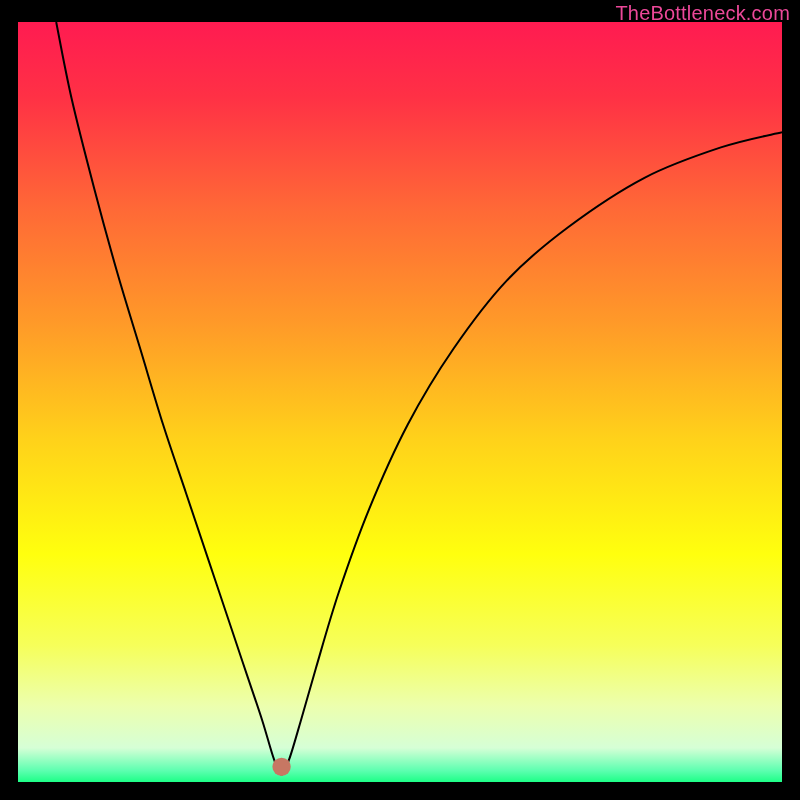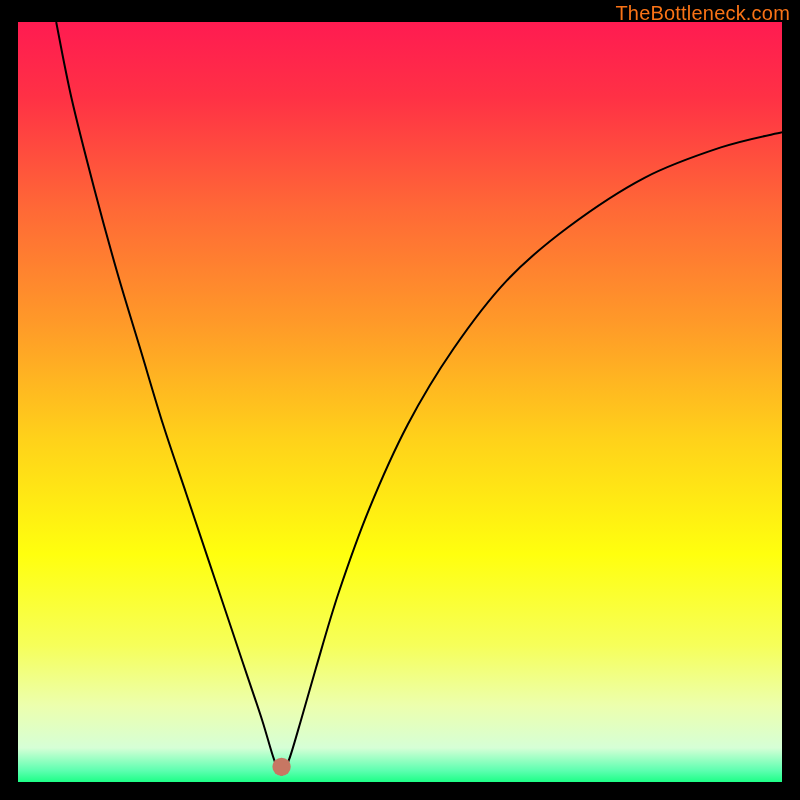--- a/index.html
+++ b/index.html
@@ -17,21 +17,21 @@
     width: 800px;
     height: 800px;
     background: #000;
   }
   .watermark {
     position: absolute;
     top: 2px;
     right: 10px;
     font-family: Arial, Helvetica, sans-serif;
     font-size: 20px;
-    color: #f97316;
+    color: #ec4899;
     letter-spacing: 0.2px;
   }
   svg.plot {
     position: absolute;
     left: 18px;
     top: 22px;
     width: 764px;
     height: 760px;
     display: block;
   }

